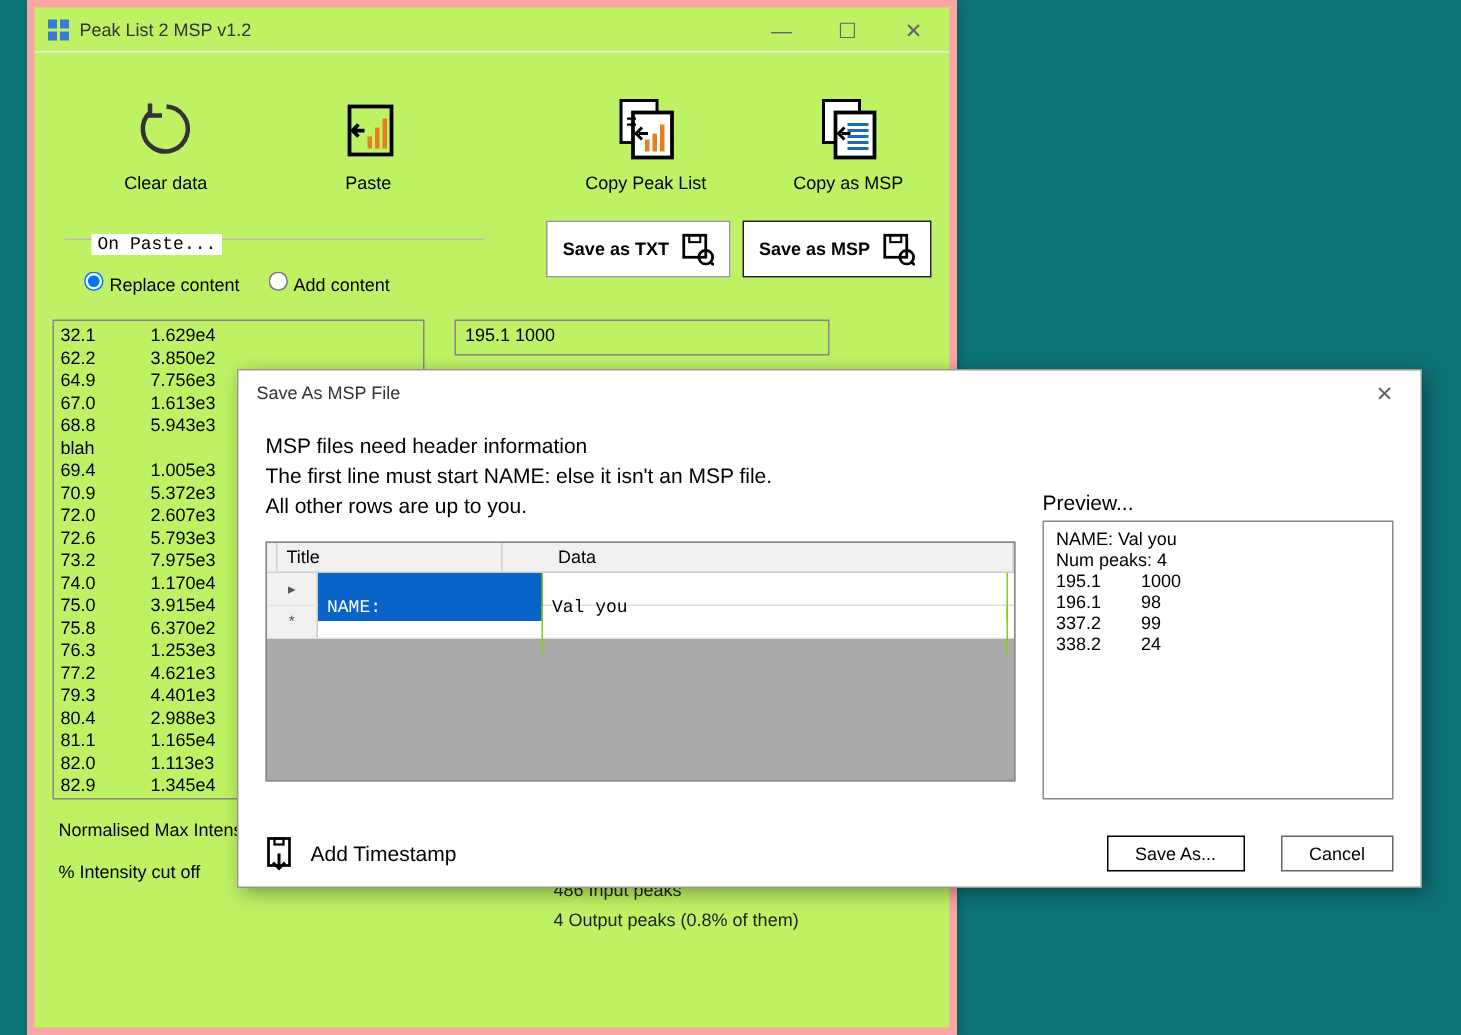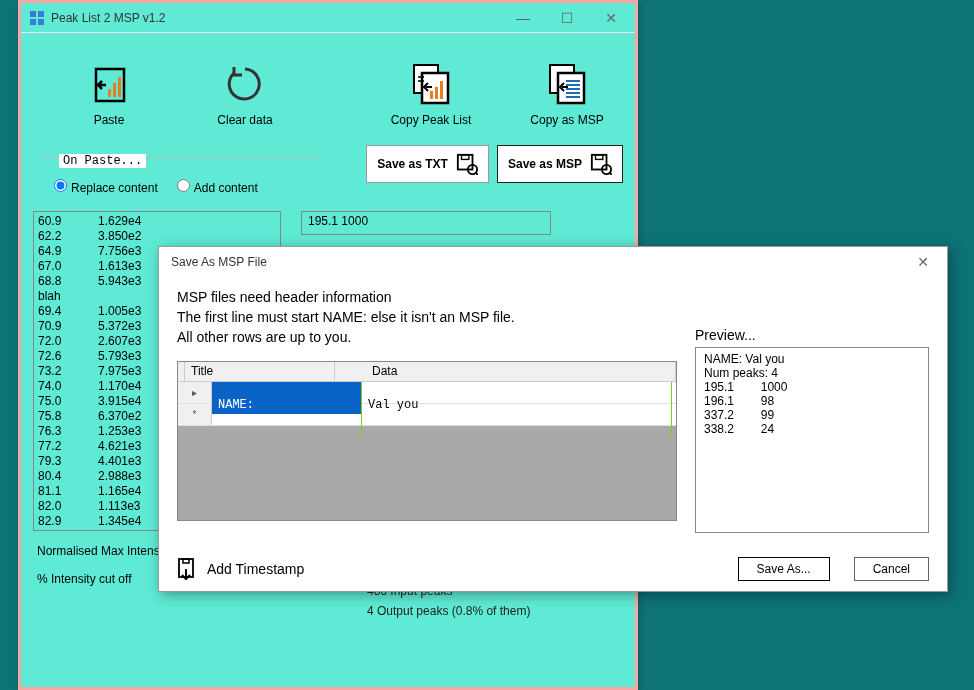--- a/index.html
+++ b/index.html
@@ -13,22 +13,22 @@
     height: 690px;
     overflow: hidden;
     position: relative;
   }
   .main-window {
     position: absolute;
     left: 18px;
     top: 0;
     width: 620px;
     height: 690px;
-    background: #5eead4;
-    border: 3px solid #fca5a5;
+    background: #bef264;
+    border: 5px solid #fca5a5;
     box-shadow: 2px 2px 6px rgba(0,0,0,0.2);
   }
   .titlebar {
     height: 30px;
     display: flex;
     align-items: center;
     padding: 0 2px 0 8px;
     border-bottom: 1px solid #e8e8e8;
   }
   .titlebar .app-icon {
@@ -234,34 +234,34 @@
     </span>
     <span class="title">Peak List 2 MSP v1.2</span>
     <div class="title-btn">—</div>
     <div class="title-btn">☐</div>
     <div class="title-btn">✕</div>
   </div>
 
   <div class="toolbar">
     <div class="tool-btn">
       <svg viewBox="0 0 42 42">
+          <path d="M21 6 A15 15 0 1 1 10 10" fill="none" stroke="#333" stroke-width="3"></path>
+          <path d="M10 4 L10 12 L18 12" fill="none" stroke="#333" stroke-width="3"></path>
+        </svg>
+      <span>Clear data</span>
+    </div>
+    <div class="tool-btn">
+      <svg viewBox="0 0 42 42">
           <rect x="8" y="6" width="28" height="32" fill="none" stroke="#000" stroke-width="2.5"></rect>
           <path d="M18 22 L10 22 M14 18 L10 22 L14 26" fill="none" stroke="#000" stroke-width="2.5"></path>
           <rect x="20" y="26" width="3" height="8" fill="#e67e22"></rect>
           <rect x="25" y="20" width="3" height="14" fill="#e67e22"></rect>
           <rect x="30" y="14" width="3" height="20" fill="#e67e22"></rect>
         </svg>
       <span>Paste</span>
-    </div>
-    <div class="tool-btn">
-      <svg viewBox="0 0 42 42">
-          <path d="M21 6 A15 15 0 1 1 10 10" fill="none" stroke="#333" stroke-width="3"></path>
-          <path d="M10 4 L10 12 L18 12" fill="none" stroke="#333" stroke-width="3"></path>
-        </svg>
-      <span>Clear data</span>
     </div>
     <div class="tool-btn" style="margin-left:50px">
       <svg viewBox="0 0 42 42">
           <rect x="4" y="2" width="24" height="28" fill="#fff" stroke="#000" stroke-width="2"></rect>
           <rect x="12" y="10" width="26" height="30" fill="#fff" stroke="#000" stroke-width="2.5"></rect>
           <path d="M8 18 L14 18 M8 14 L14 14" stroke="#000" stroke-width="1.5"></path>
           <path d="M18 24 L12 24 M14 20 L10 24 L14 28" stroke="#000" stroke-width="2" fill="none" transform="translate(4,0)"></path>
           <rect x="20" y="28" width="3" height="8" fill="#e67e22"></rect>
           <rect x="25" y="24" width="3" height="12" fill="#e67e22"></rect>
           <rect x="30" y="18" width="3" height="18" fill="#e67e22"></rect>
@@ -309,21 +309,21 @@
             <circle cx="18" cy="18" r="5" fill="none" stroke="#000" stroke-width="2"></circle>
             <line x1="21" y1="21" x2="24" y2="24" stroke="#000" stroke-width="2"></line>
           </svg>
       </button>
     </div>
   </div>
 
   <div class="content-row">
     <div class="peak-list" id="peak-list">
         <div class="row">
-          <span class="c1">60.9</span>
+          <span class="c1">32.1</span>
           <span>1.629e4</span>
         </div>
         <div class="row">
           <span class="c1">62.2</span>
           <span>3.850e2</span>
         </div>
         <div class="row">
           <span class="c1">64.9</span>
           <span>7.756e3</span>
         </div>

